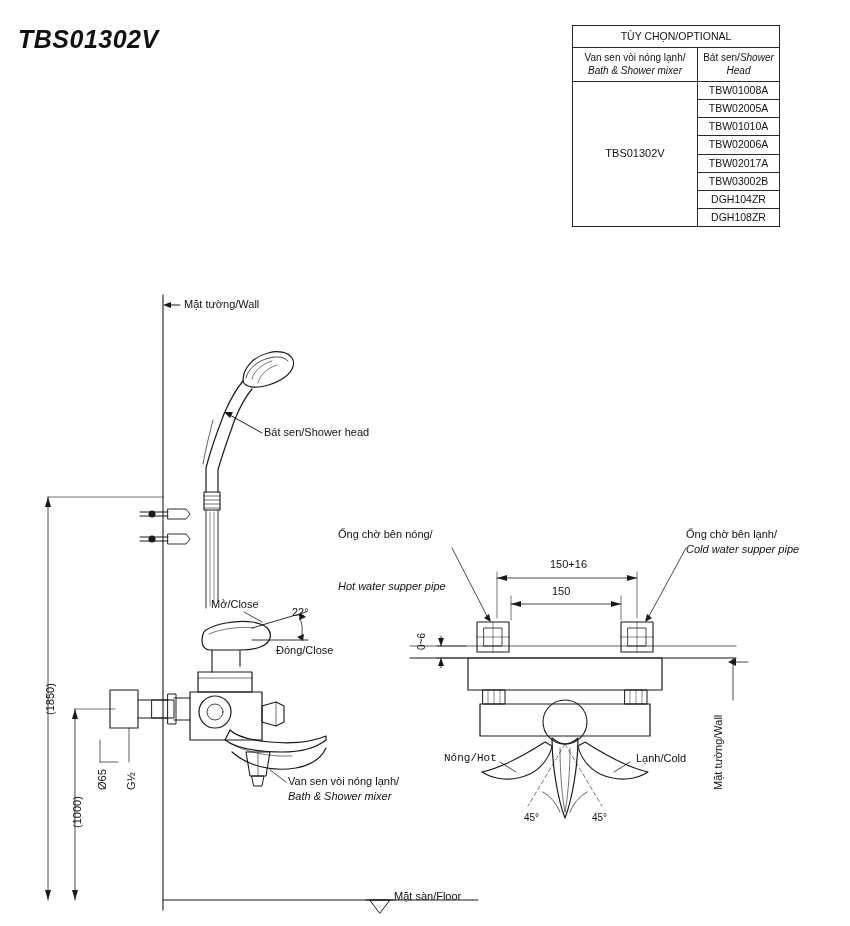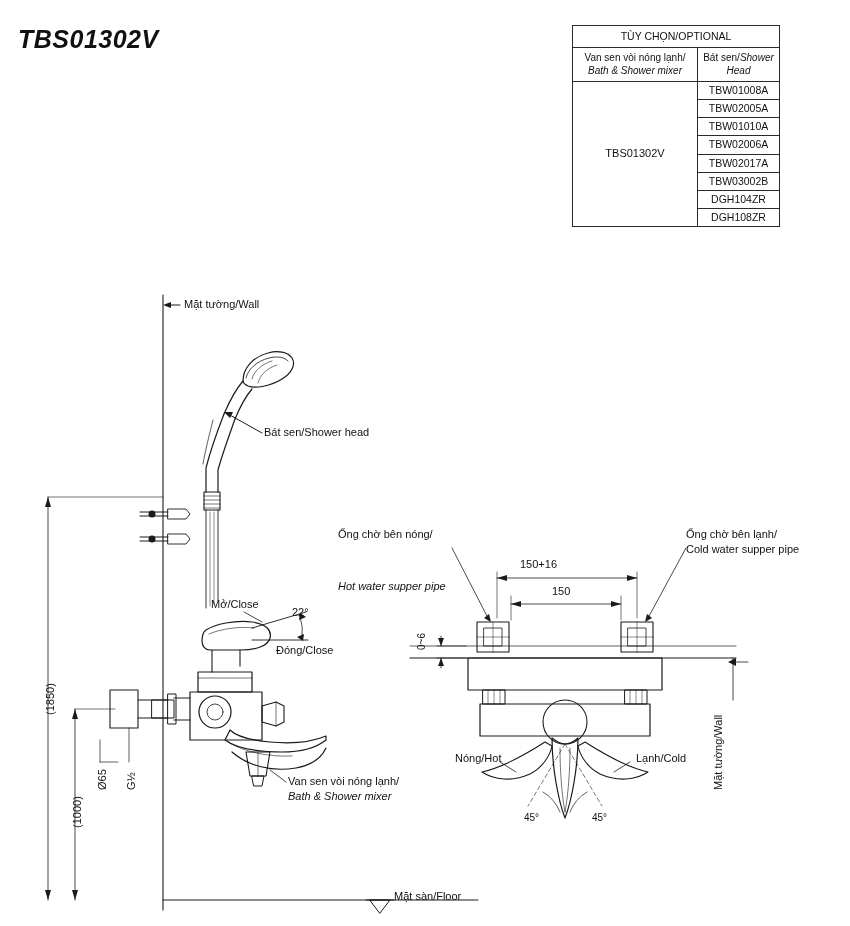--- a/index.html
+++ b/index.html
@@ -352,26 +352,26 @@
 
 <div class="lbl vert" style="left:44px; top:715px;">(1850)</div>
 <div class="lbl vert" style="left:71px; top:828px;">(1000)</div>
 <div class="lbl vert" style="left:96px; top:790px;">Ø65</div>
 <div class="lbl vert" style="left:125px; top:790px;">G½</div>
 
 <div class="lbl" style="left:338px; top:528px;">Ống chờ bên nóng/</div>
 <div class="lbl" style="left:338px; top:543px; font-style:italic;margin-top:37px;">Hot water supper pipe</div>
 
 <div class="lbl" style="left:686px; top:528px;">Ống chờ bên lạnh/</div>
-<div class="lbl" style="left:686px; top:543px; ">Cold water supper pipe</div>
-
-<div class="lbl" style="left:520px; top:558px;">150+16</div>
+<div class="lbl" style="left:686px; top:543px; font-style:italic;">Cold water supper pipe</div>
+
+<div class="lbl" style="left:550px; top:558px;">150+16</div>
 <div class="lbl" style="left:552px; top:585px;">150</div>
 <div class="lbl vert small" style="left:416px; top:650px;">0~6</div>
 
-<div class="lbl" style="left:455px; top:752px;">Nóng/Hot</div>
+<div class="lbl" style="left:444px; top:752px;font-family:Liberation Mono, monospace;">Nóng/Hot</div>
 <div class="lbl" style="left:636px; top:752px;">Lạnh/Cold</div>
 
 <div class="lbl small" style="left:524px; top:812px;">45°</div>
 <div class="lbl small" style="left:592px; top:812px;">45°</div>
 
 <div class="lbl vert" style="left:712px; top:790px;">Mặt tường/Wall</div>
 </div>
 
 </body></html>

